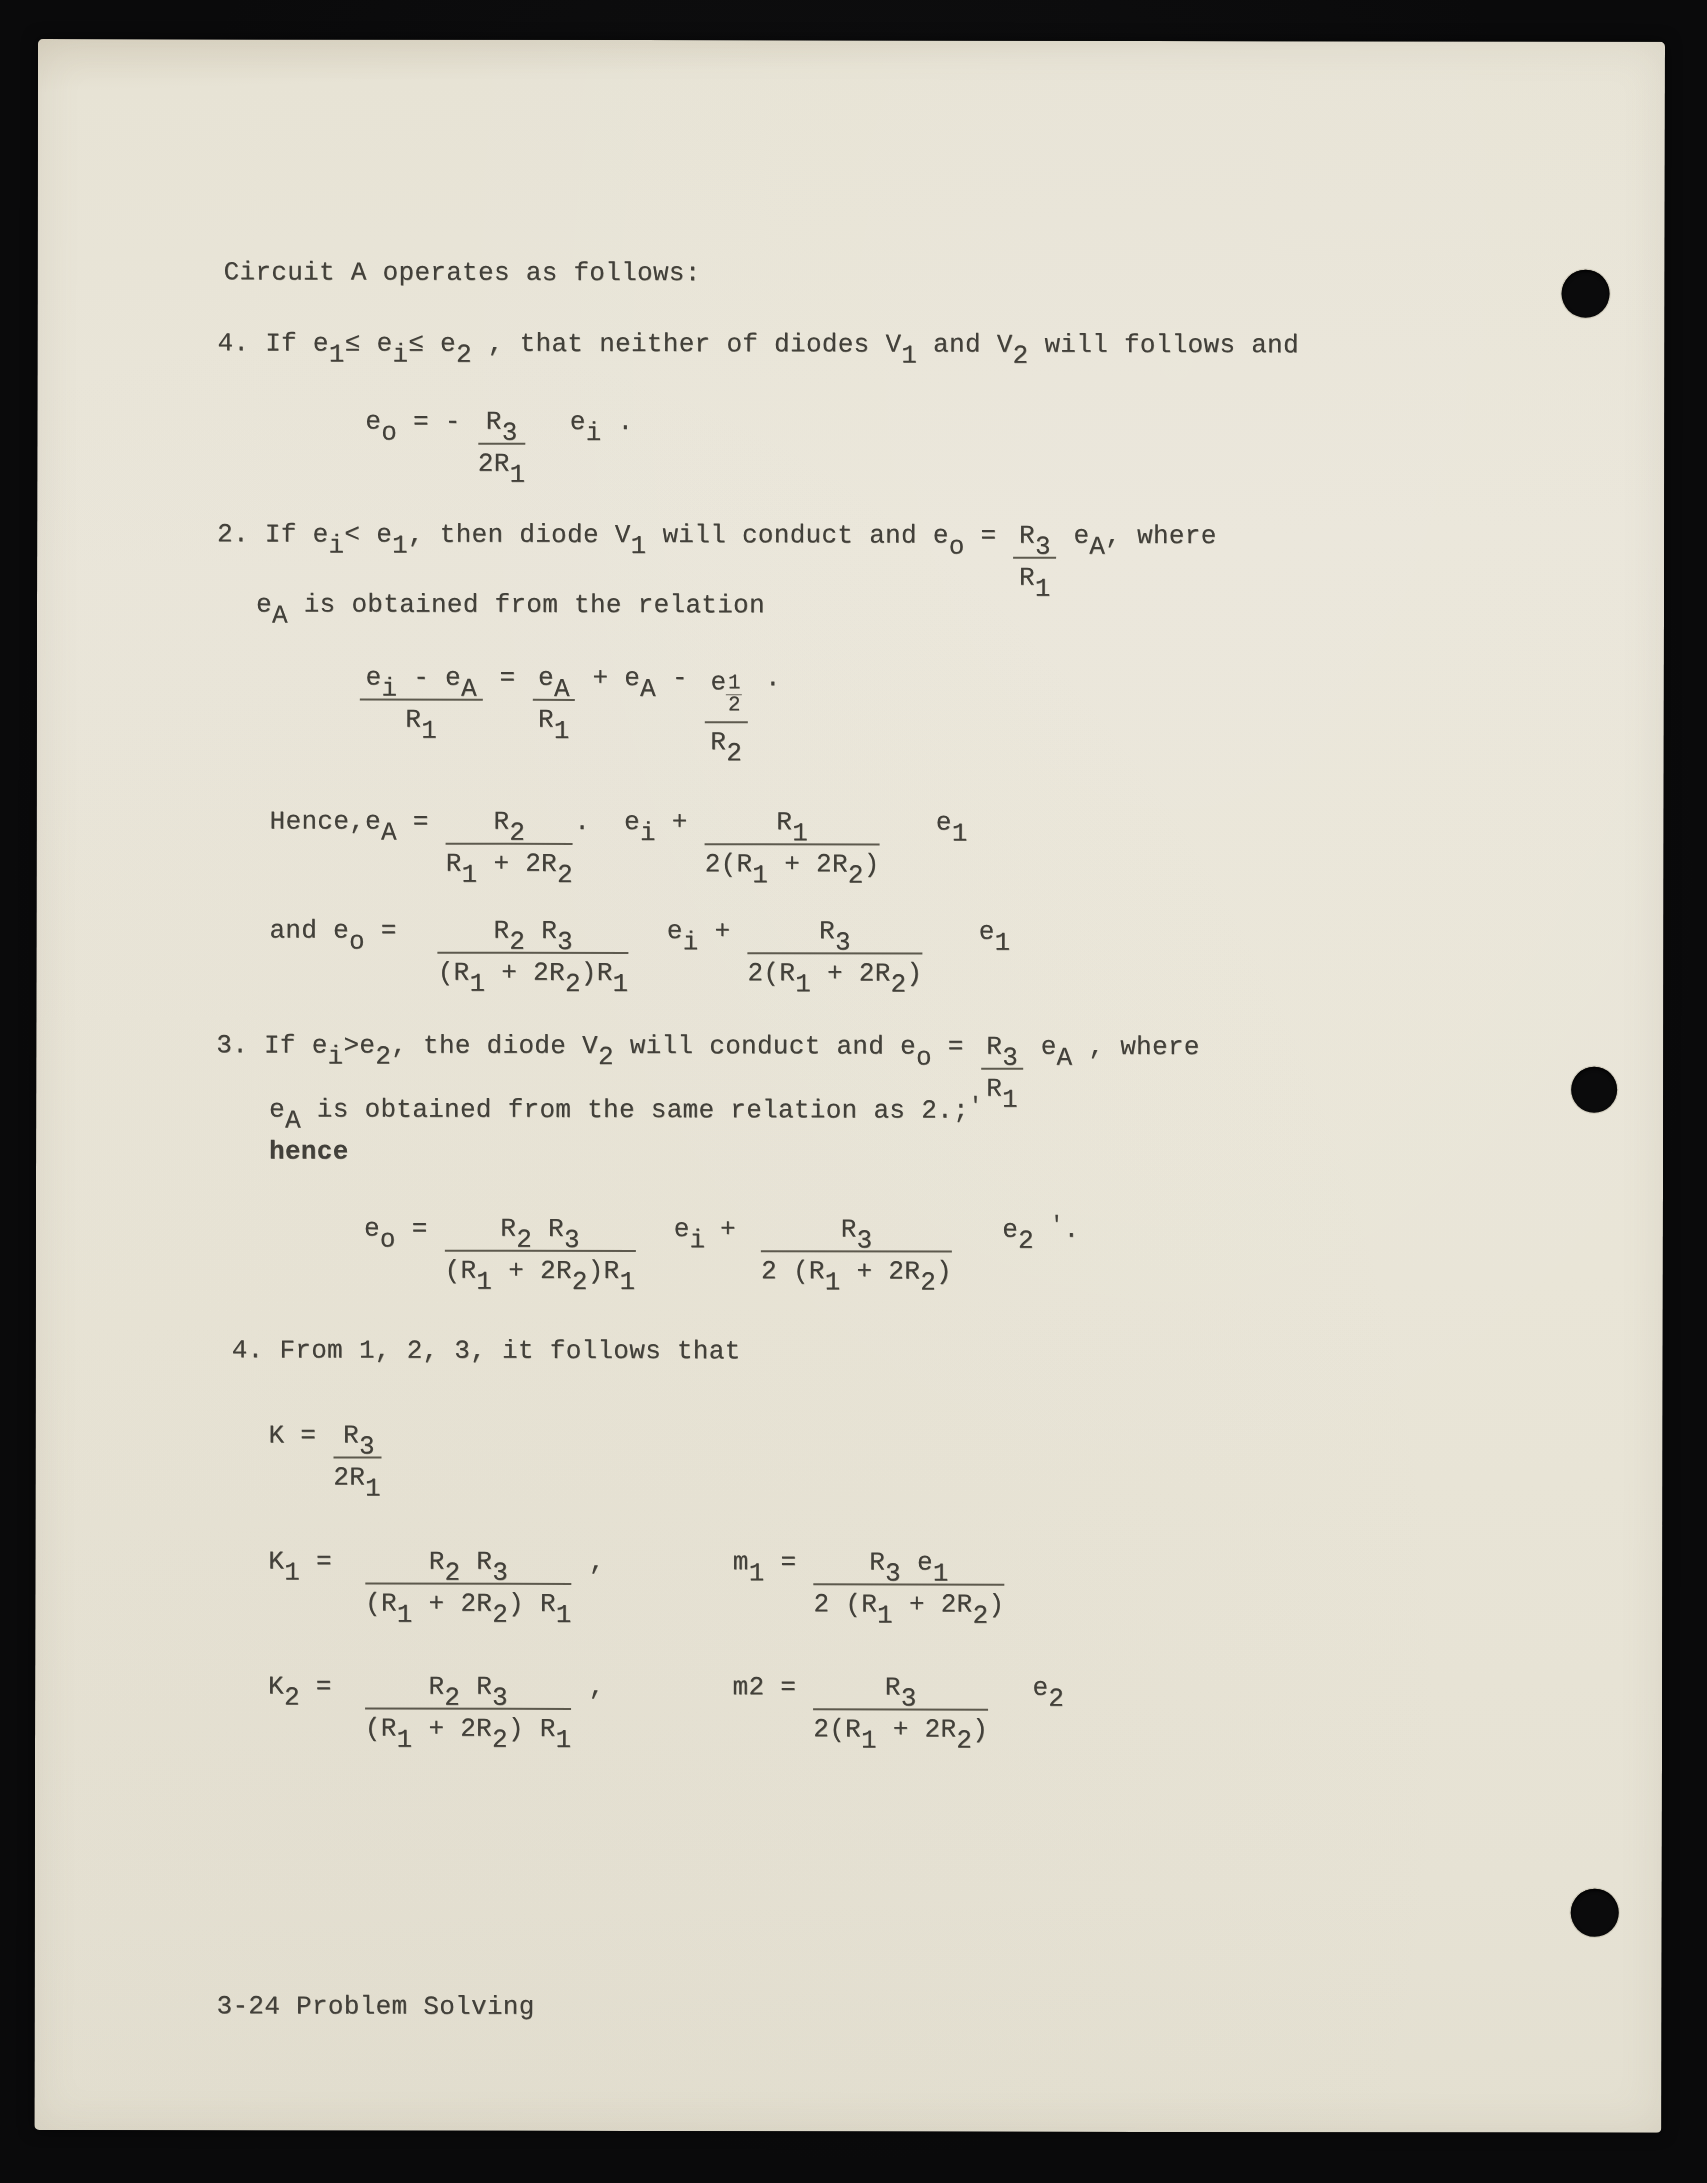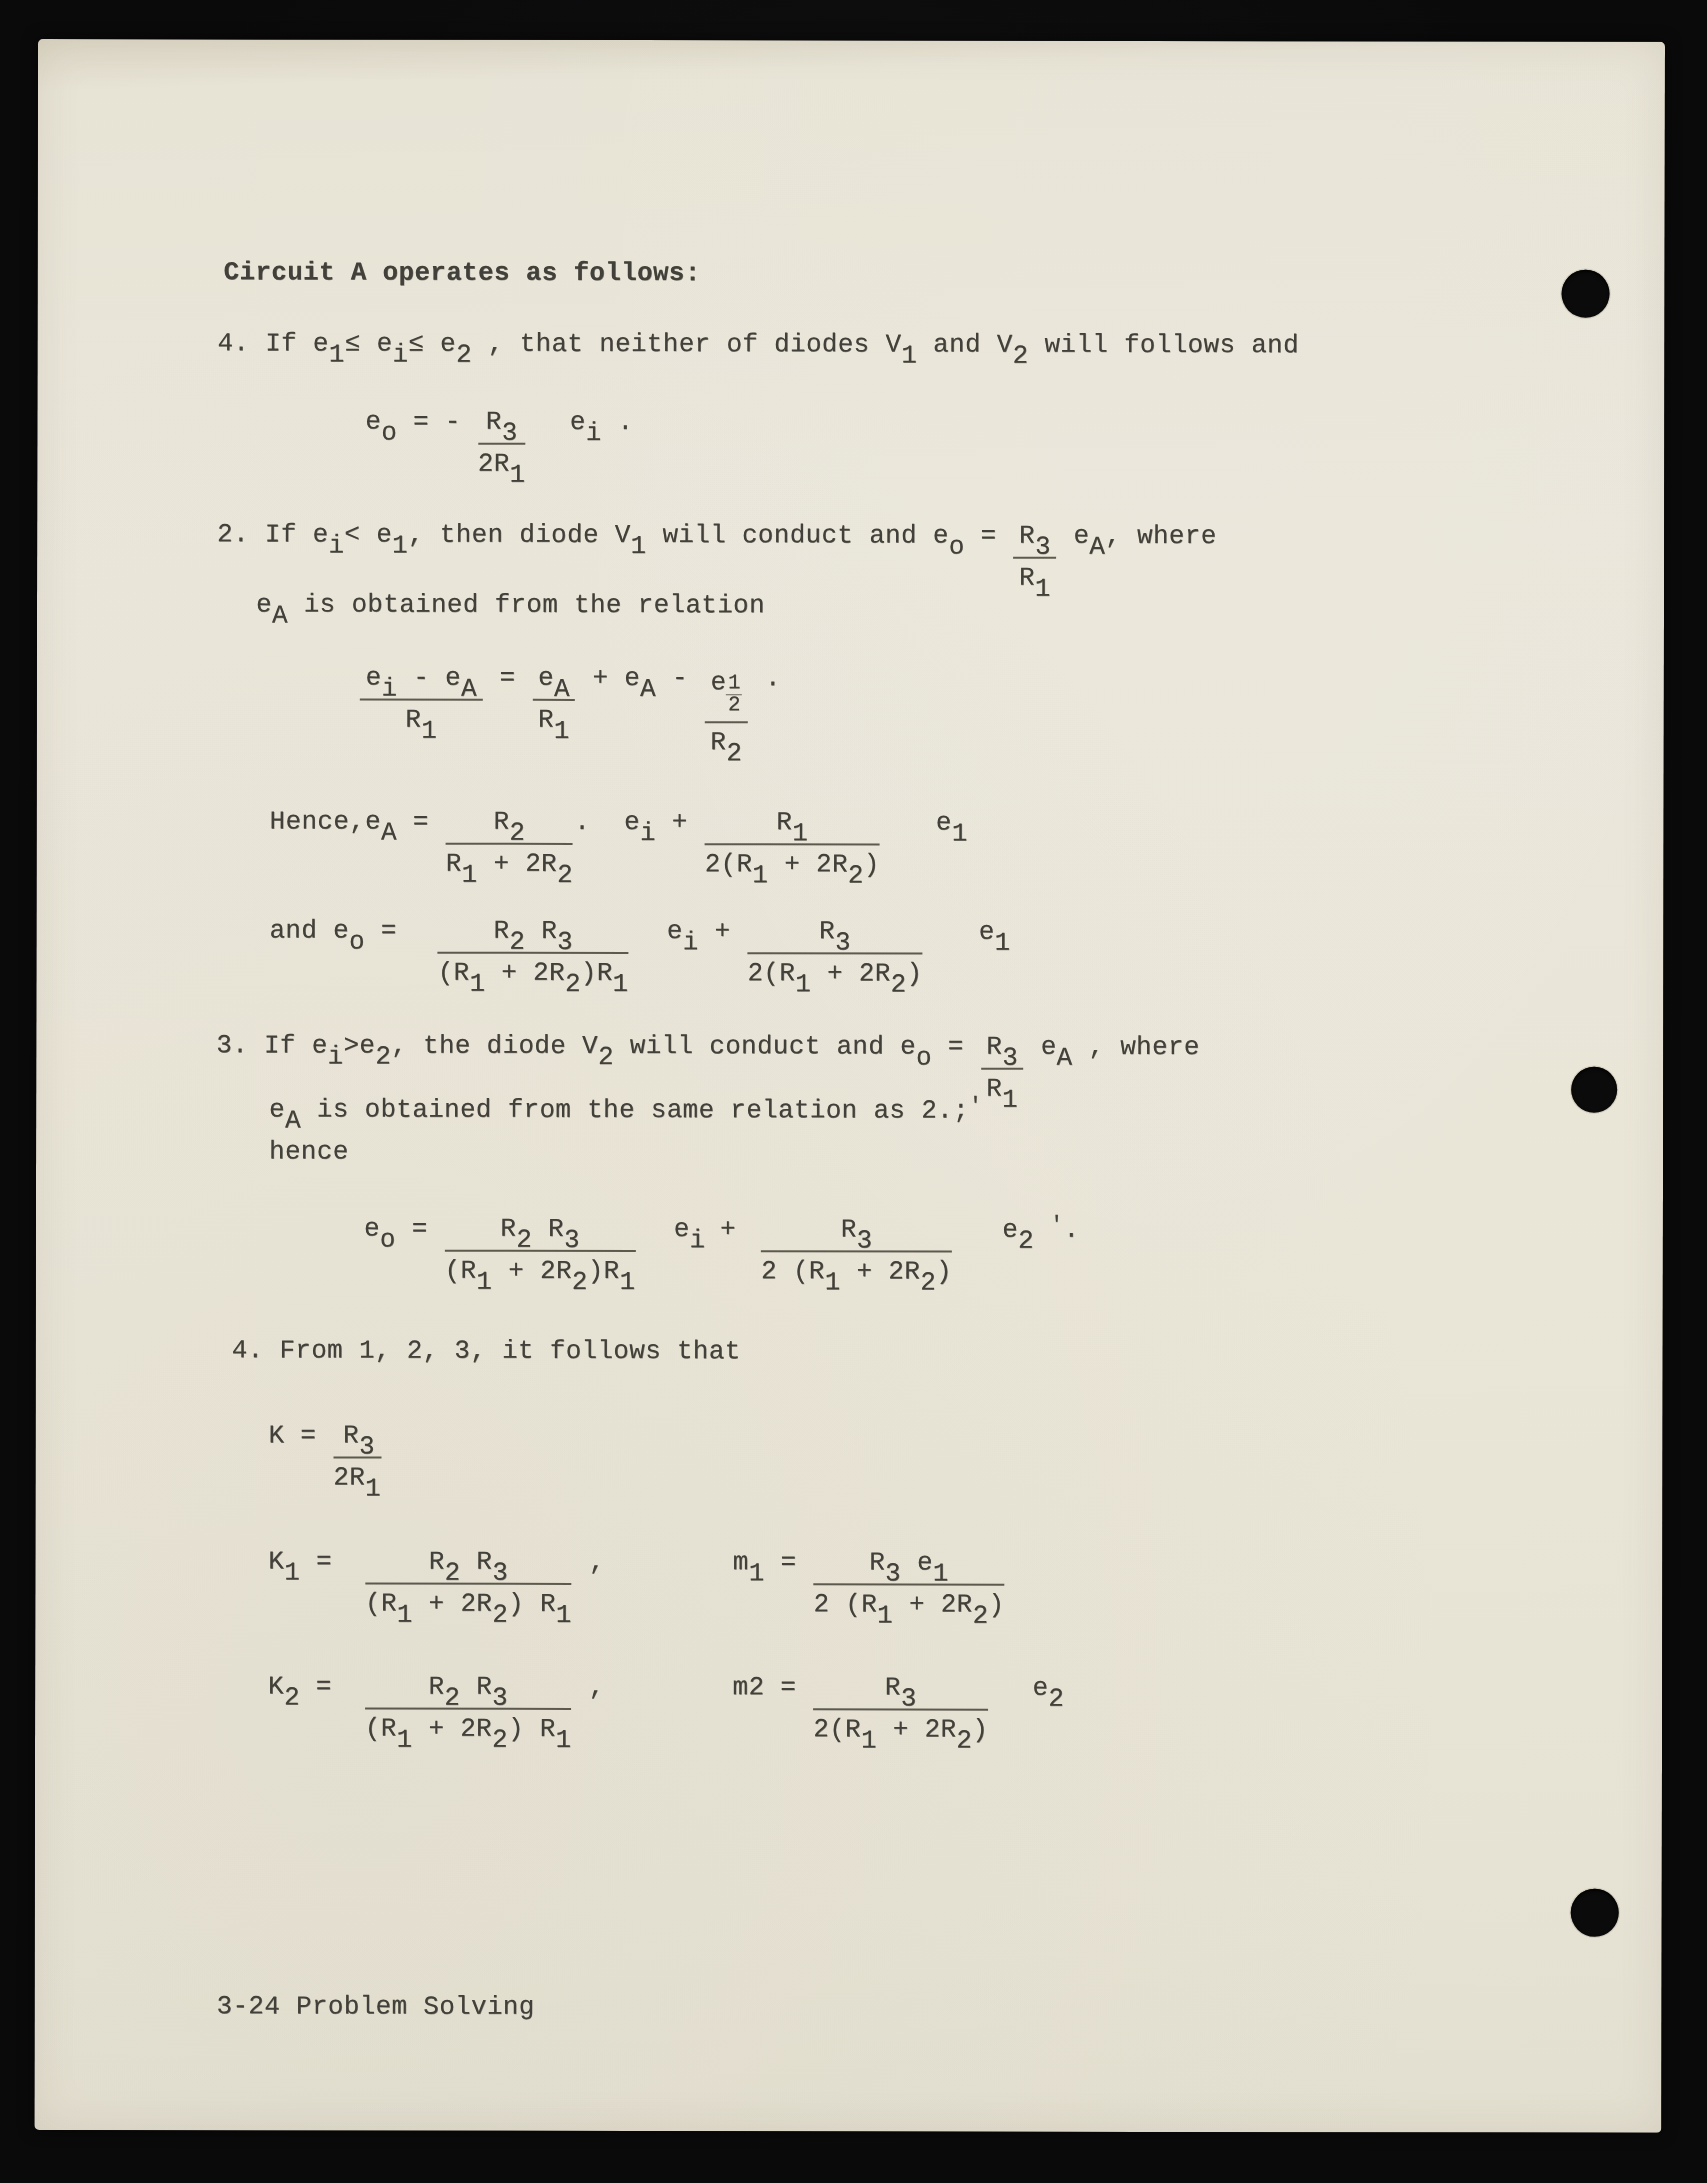--- a/index.html
+++ b/index.html
@@ -39,31 +39,31 @@
   .hfb{display:block;}
   .hole{position:absolute;border-radius:50%;background:#0b0b0c;
     box-shadow:0 0 0 1.2px rgba(150,142,122,0.28), inset 0 1.8px 3.7px rgba(0,0,0,0.9);}
 </style>
 </head>
 <body>
 
 <div class="stage">
   <div class="paper">
     <div id="content">
-        <div class="block" style="left: 186px; top: 218px; font-weight: bold;"><span class="tx">Circuit A operates as follows:</span></div>
+        <div class="block" style="left: 186px; top: 218px;"><span class="tx">Circuit A operates as follows:</span></div>
         <div class="block" style="left: 180px; top: 289px;"><span class="tx">4. If e</span><span class="sb">1</span><span class="tx">≤ e</span><span class="sb">i</span><span class="tx">≤ e</span><span class="sb">2</span><span class="tx"> , that neither of diodes V</span><span class="sb">1</span><span class="tx"> and V</span><span class="sb">2</span><span class="tx"> will follows and</span></div>
         <div class="block" style="left: 328px; top: 367px;"><span class="tx">e</span><span class="sb">o</span><span class="tx"> = - </span><span class="fr"><span class="nu"><span class="tx">R</span><span class="sb">3</span></span><span class="de"><span class="tx">2R</span><span class="sb">1</span></span></span><span class="gp" style="width: 43px;"></span><span class="tx">e</span><span class="sb">i</span><span class="tx"> .</span></div>
         <div class="block" style="left: 180px; top: 480px;"><span class="tx">2. If e</span><span class="sb">i</span><span class="tx">&lt; e</span><span class="sb">1</span><span class="tx">, then diode V</span><span class="sb">1</span><span class="tx"> will conduct and e</span><span class="sb">o</span><span class="tx"> = </span><span class="fr"><span class="nu"><span class="tx">R</span><span class="sb">3</span></span><span class="de"><span class="tx">R</span><span class="sb">1</span></span></span><span class="tx"> e</span><span class="sb">A</span><span class="tx">, where</span></div>
         <div class="block" style="left: 219px; top: 550px;"><span class="tx">e</span><span class="sb">A</span><span class="tx"> is obtained from the relation</span></div>
         <div class="block" style="left: 322px; top: 623px;"><span class="fr"><span class="nu"><span class="tx">e</span><span class="sb">i</span><span class="tx"> - e</span><span class="sb">A</span></span><span class="de"><span class="tx">R</span><span class="sb">1</span></span></span><span class="tx"> = </span><span class="fr"><span class="nu"><span class="tx">e</span><span class="sb">A</span></span><span class="de"><span class="tx">R</span><span class="sb">1</span></span></span><span class="tx"> + e</span><span class="sb">A</span><span class="tx"> - </span><span class="fr fr-low"><span class="nu"><span class="tx">e</span><span class="hf"><span class="hfi"><span class="hft">1</span><span class="hfb">2</span></span></span></span><span class="de"><span class="tx">R</span><span class="sb">2</span></span></span><span class="tx"> .</span></div>
         <div class="block" style="left: 233px; top: 767px;"><span class="tx">Hence,e</span><span class="sb">A</span><span class="tx"> = </span><span class="fr"><span class="nu"><span class="tx">R</span><span class="sb">2</span></span><span class="de"><span class="tx">R</span><span class="sb">1</span><span class="tx"> + 2R</span><span class="sb">2</span></span></span><span class="tx">. </span><span class="gp" style="width: 18px;"></span><span class="tx">e</span><span class="sb">i</span><span class="tx"> + </span><span class="fr"><span class="nu"><span class="tx">R</span><span class="sb">1</span></span><span class="de"><span class="tx">2(R</span><span class="sb">1</span><span class="tx"> + 2R</span><span class="sb">2</span><span class="tx">)</span></span></span><span class="gp" style="width: 55px;"></span><span class="tx">e</span><span class="sb">1</span></div>
         <div class="block" style="left: 233px; top: 876px;"><span class="tx">and e</span><span class="sb">o</span><span class="tx"> = </span><span class="gp" style="width: 24px;"></span><span class="fr"><span class="nu"><span class="tx">R</span><span class="sb">2</span><span class="tx"> R</span><span class="sb">3</span></span><span class="de"><span class="tx">(R</span><span class="sb">1</span><span class="tx"> + 2R</span><span class="sb">2</span><span class="tx">)R</span><span class="sb">1</span></span></span><span class="gp" style="width: 37px;"></span><span class="tx">e</span><span class="sb">i</span><span class="tx"> + </span><span class="fr"><span class="nu"><span class="tx">R</span><span class="sb">3</span></span><span class="de"><span class="tx">2(R</span><span class="sb">1</span><span class="tx"> + 2R</span><span class="sb">2</span><span class="tx">)</span></span></span><span class="gp" style="width: 55px;"></span><span class="tx">e</span><span class="sb">1</span></div>
         <div class="block" style="left: 180px; top: 991px;"><span class="tx">3. If e</span><span class="sb">i</span><span class="tx">&gt;e</span><span class="sb">2</span><span class="tx">, the diode V</span><span class="sb">2</span><span class="tx"> will conduct and e</span><span class="sb">o</span><span class="tx"> = </span><span class="fr"><span class="nu"><span class="tx">R</span><span class="sb">3</span></span><span class="de"><span class="tx">R</span><span class="sb">1</span></span></span><span class="tx"> e</span><span class="sb">A</span><span class="tx"> , where</span></div>
         <div class="block" style="left: 233px; top: 1055px;"><span class="tx">e</span><span class="sb">A</span><span class="tx"> is obtained from the same relation as 2.;</span><span class="rs">'</span></div>
-        <div class="block" style="left: 233px; top: 1097px;"><span class="tx">hence</span></div>
+        <div class="block" style="left: 233px; top: 1097px; font-weight: bold;"><span class="tx">hence</span></div>
         <div class="block" style="left: 328px; top: 1174px;"><span class="tx">e</span><span class="sb">o</span><span class="tx"> = </span><span class="fr"><span class="nu"><span class="tx">R</span><span class="sb">2</span><span class="tx"> R</span><span class="sb">3</span></span><span class="de"><span class="tx">(R</span><span class="sb">1</span><span class="tx"> + 2R</span><span class="sb">2</span><span class="tx">)R</span><span class="sb">1</span></span></span><span class="gp" style="width: 37px;"></span><span class="tx">e</span><span class="sb">i</span><span class="gp" style="width: 14.6px;"></span><span class="tx">+</span><span class="gp" style="width: 24px;"></span><span class="fr"><span class="nu"><span class="tx">R</span><span class="sb">3</span></span><span class="de"><span class="tx">2 (R</span><span class="sb">1</span><span class="tx"> + 2R</span><span class="sb">2</span><span class="tx">)</span></span></span><span class="gp" style="width: 49px;"></span><span class="tx">e</span><span class="sb">2</span><span class="tx"> </span><span class="rs">'</span><span class="tx">.</span></div>
         <div class="block" style="left: 196px; top: 1296px;"><span class="tx">4. From 1, 2, 3, it follows that</span></div>
         <div class="block" style="left: 233px; top: 1381px;"><span class="tx">K = </span><span class="fr fr-l"><span class="nu"><span class="tx">R</span><span class="sb">3</span></span><span class="de"><span class="tx">2R</span><span class="sb">1</span></span></span></div>
         <div class="block" style="left: 233px; top: 1507px;"><span class="tx">K</span><span class="sb">1</span><span class="tx"> = </span><span class="gp" style="width: 16px;"></span><span class="fr"><span class="nu"><span class="tx">R</span><span class="sb">2</span><span class="tx"> R</span><span class="sb">3</span></span><span class="de"><span class="tx">(R</span><span class="sb">1</span><span class="tx"> + 2R</span><span class="sb">2</span><span class="tx">) R</span><span class="sb">1</span></span></span><span class="tx"> ,</span><span class="gp" style="width: 128px;"></span><span class="tx">m</span><span class="sb">1</span><span class="tx"> = </span><span class="fr"><span class="nu"><span class="tx">R</span><span class="sb">3</span><span class="tx"> e</span><span class="sb">1</span></span><span class="de"><span class="tx">2 (R</span><span class="sb">1</span><span class="tx"> + 2R</span><span class="sb">2</span><span class="tx">)</span></span></span></div>
         <div class="block" style="left: 233px; top: 1632px;"><span class="tx">K</span><span class="sb">2</span><span class="tx"> = </span><span class="gp" style="width: 16px;"></span><span class="fr"><span class="nu"><span class="tx">R</span><span class="sb">2</span><span class="tx"> R</span><span class="sb">3</span></span><span class="de"><span class="tx">(R</span><span class="sb">1</span><span class="tx"> + 2R</span><span class="sb">2</span><span class="tx">) R</span><span class="sb">1</span></span></span><span class="tx"> ,</span><span class="gp" style="width: 128px;"></span><span class="tx">m2 = </span><span class="fr"><span class="nu"><span class="tx">R</span><span class="sb">3</span></span><span class="de"><span class="tx">2(R</span><span class="sb">1</span><span class="tx"> + 2R</span><span class="sb">2</span><span class="tx">)</span></span></span><span class="gp" style="width: 43px;"></span><span class="tx">e</span><span class="sb">2</span></div>
       </div>
     <div class="block" style="left:182px;top:1952px;">3-24 Problem Solving</div>
     <div id="holes">
         <div class="hole" style="left: 1524px; top: 228px; width: 48px; height: 48px;"></div>
         <div class="hole" style="left: 1535px; top: 1025px; width: 46px; height: 46px;"></div>

